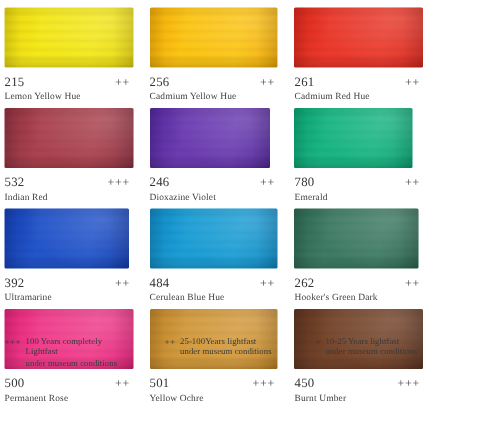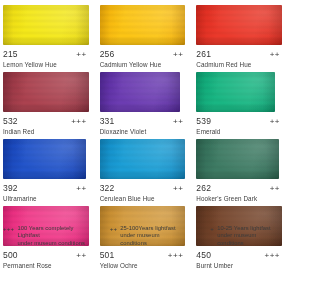--- a/index.html
+++ b/index.html
@@ -13,20 +13,21 @@
     font-family: "Liberation Sans", sans-serif;
     color: #2b2b2b;
     overflow: hidden;
   }
   #chart {
     position: relative;
     width: 285px;
     height: 252px;
     box-sizing: border-box;
     padding: 4px 3px 0 3px;
+    font-family: Liberation Serif, serif;
   }
   .grid {
     display: grid;
     grid-template-columns: repeat(3, 1fr);
     column-gap: 11px;
     row-gap: 0px;
   }
   .swatch-cell {
     position: relative;
     height: 67px;
@@ -163,51 +164,51 @@
             <span class="code">532</span>
             <span class="rating">+++</span>
           </div>
           <div class="pigment-name">Indian Red</div>
         </div>
       </div>
       <div class="swatch-cell">
         <div class="swatch" style="width: 94%; background: linear-gradient(100deg, rgb(85, 41, 154) 0%, rgb(107, 60, 176) 28%, rgb(107, 60, 176) 68%, rgb(85, 41, 154) 100%);"></div>
         <div class="meta">
           <div class="meta-top">
-            <span class="code">331</span>
+            <span class="code">246</span>
             <span class="rating">++</span>
           </div>
           <div class="pigment-name">Dioxazine Violet</div>
         </div>
       </div>
       <div class="swatch-cell">
         <div class="swatch" style="width: 92%; background: linear-gradient(100deg, rgb(15, 161, 115) 0%, rgb(27, 181, 131) 28%, rgb(27, 181, 131) 68%, rgb(15, 161, 115) 100%);"></div>
         <div class="meta">
           <div class="meta-top">
-            <span class="code">539</span>
+            <span class="code">780</span>
             <span class="rating">++</span>
           </div>
           <div class="pigment-name">Emerald</div>
         </div>
       </div>
       <div class="swatch-cell">
         <div class="swatch" style="width: 97%; background: linear-gradient(100deg, rgb(21, 64, 176) 0%, rgb(35, 84, 200) 28%, rgb(35, 84, 200) 68%, rgb(21, 64, 176) 100%);"></div>
         <div class="meta">
           <div class="meta-top">
             <span class="code">392</span>
             <span class="rating">++</span>
           </div>
           <div class="pigment-name">Ultramarine</div>
         </div>
       </div>
       <div class="swatch-cell">
         <div class="swatch" style="width: 100%; background: linear-gradient(100deg, rgb(19, 137, 194) 0%, rgb(29, 158, 212) 28%, rgb(29, 158, 212) 68%, rgb(19, 137, 194) 100%);"></div>
         <div class="meta">
           <div class="meta-top">
-            <span class="code">322</span>
+            <span class="code">484</span>
             <span class="rating">++</span>
           </div>
           <div class="pigment-name">Cerulean Blue Hue</div>
         </div>
       </div>
       <div class="swatch-cell">
         <div class="swatch" style="width: 97%; background: linear-gradient(100deg, rgb(47, 103, 82) 0%, rgb(63, 123, 100) 28%, rgb(63, 123, 100) 68%, rgb(47, 103, 82) 100%);"></div>
         <div class="meta">
           <div class="meta-top">
             <span class="code">262</span>

